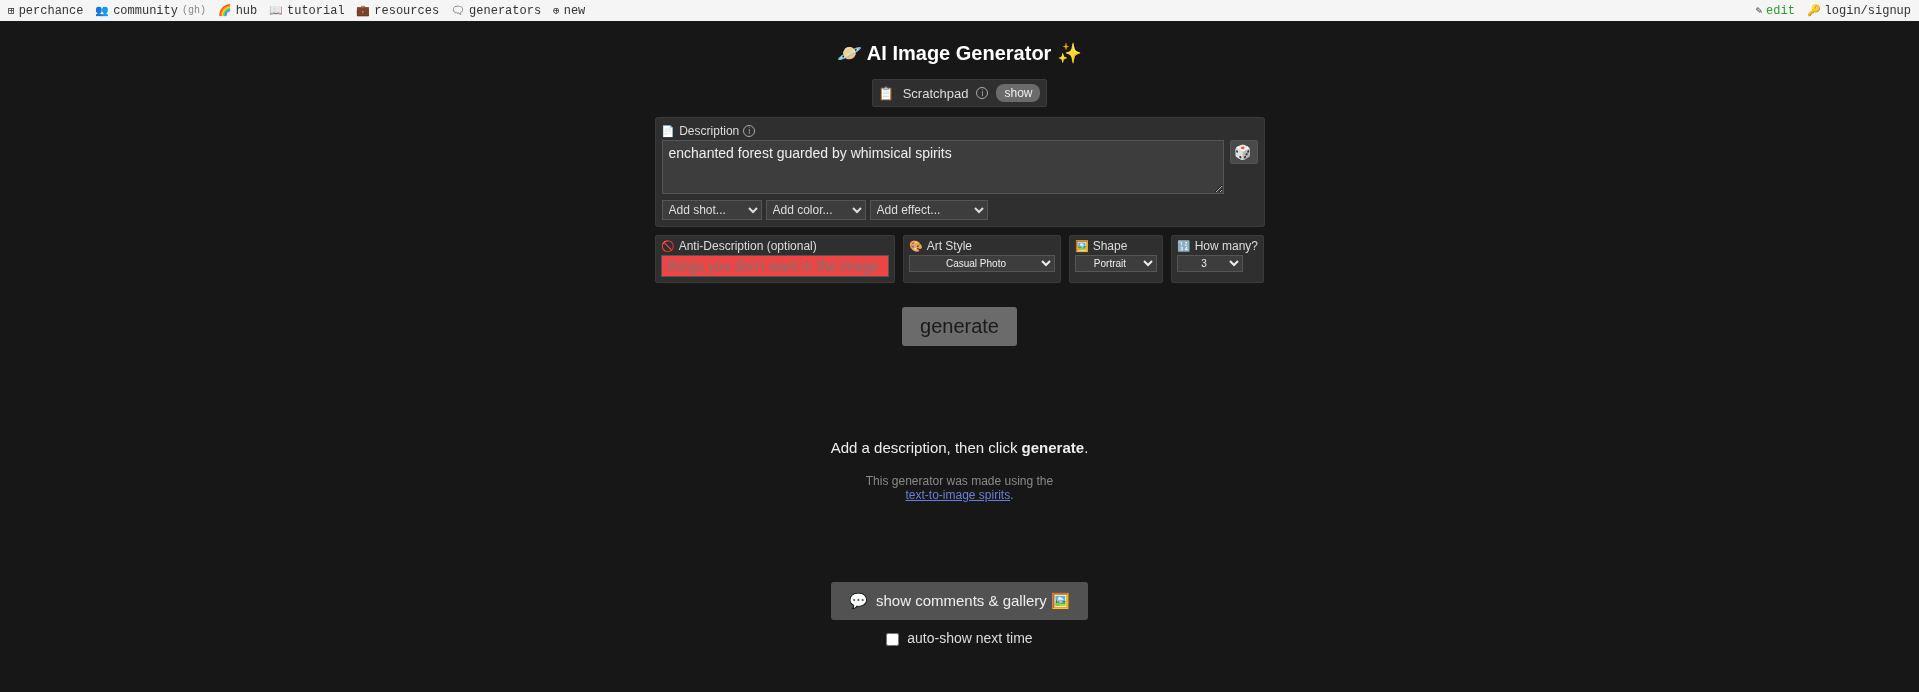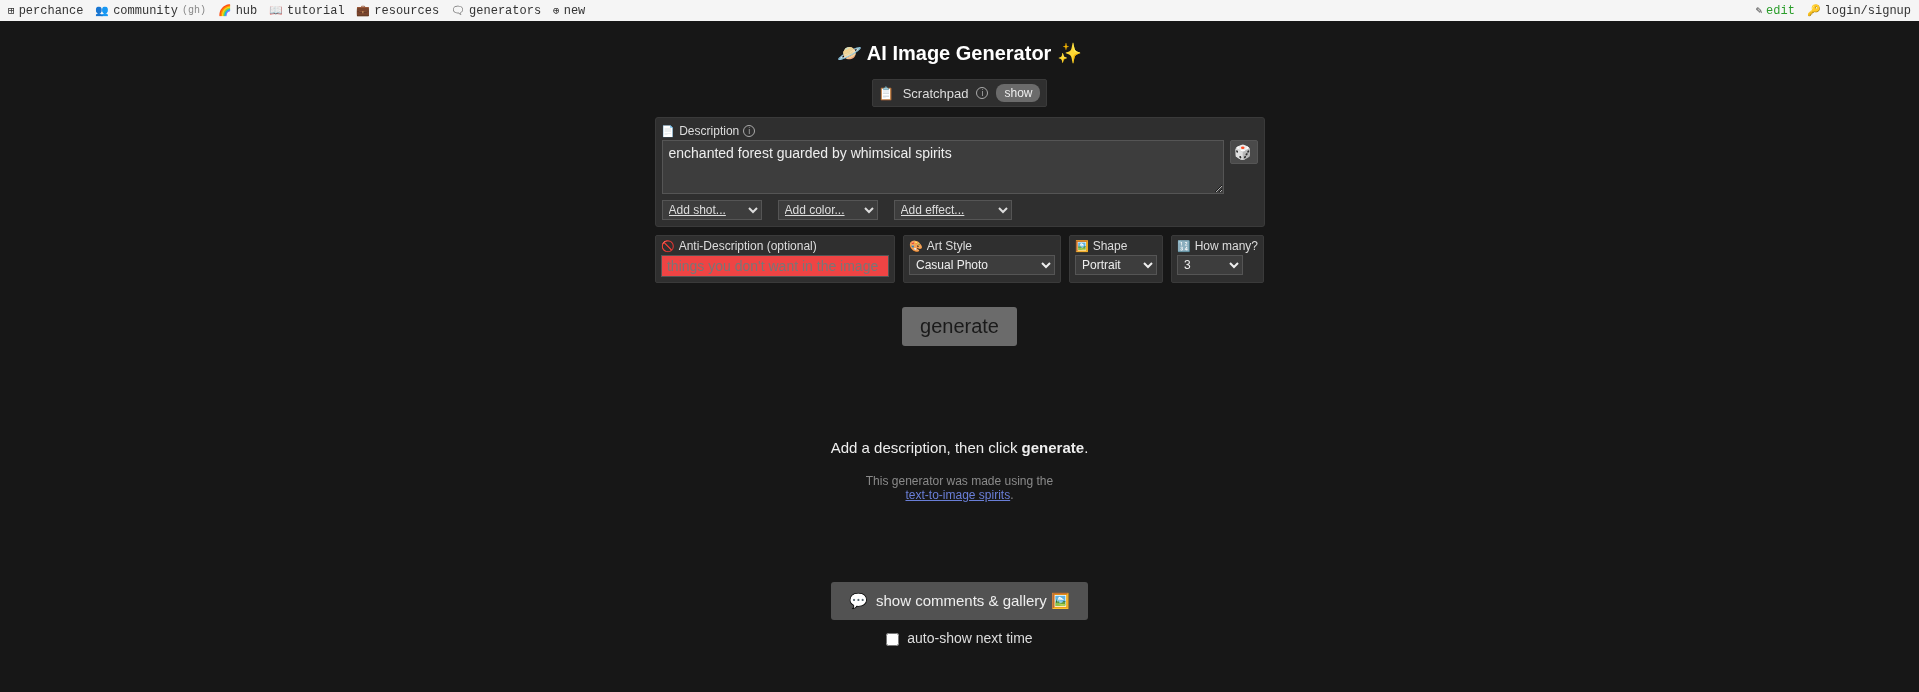--- a/index.html
+++ b/index.html
@@ -16,27 +16,27 @@
 .scratchpad-bar { display: inline-flex; align-items: center; gap: 8px; background: #2f2f2f; border: 1px solid #3a3a3a; padding: 4px 6px; border-radius: 2px; }
 .center { text-align: center; }
 .btn-small { background: #6b6b6b; color: #eee; border: none; padding: 2px 8px; border-radius: 8px; font-size: 12px; cursor: pointer; }
 .info-ico { display: inline-block; width: 12px; height: 12px; border: 1px solid #aaa; border-radius: 50%; font-size: 9px; line-height: 11px; text-align: center; color: #aaa; }
 .desc-block { width: 610px; margin: 10px auto 6px; background: #2f2f2f; border: 1px solid #3a3a3a; border-radius: 3px; padding: 6px; }
 .label-row { display: flex; align-items: center; gap: 4px; font-size: 12px; color: #ddd; margin-bottom: 2px; }
 .label-row .emo { font-size: 11px; }
 .desc-flex { display: flex; gap: 6px; }
 .desc-textarea { flex: 1; background: #3d3d3d; border: 1px solid #555; color: #eee; font-family: Arial, sans-serif; font-size: 14px; padding: 4px 6px; height: 54px; resize: both; }
 .dice-btn { width: 28px; background: #4a4a4a; border: 1px solid #555; border-radius: 2px; cursor: pointer; display: flex; align-items: center; justify-content: center; height: 24px; align-self: flex-start; font-size: 14px; }
-.select-row { display: flex; gap: 16px; margin-top: 6px; text-decoration: underline; }
+.select-row { display: flex; gap: 4px; margin-top: 6px; }
 .sel { background: #3d3d3d; border: 1px solid #555; color: #ddd; font-size: 12px; padding: 1px 2px; width: 100px; }
 .options-row { display: flex; justify-content: center; gap: 8px; margin-top: 8px; }
 .opt-block { background: #2f2f2f; border: 1px solid #3a3a3a; border-radius: 2px; padding: 3px 5px 5px; }
 .opt-block input[type=text] { background: #ef4444; border: 1px solid #555; color: #eee; padding: 2px 5px; font-size: 14px; width: 228px; }
 .opt-block input[type=text]::placeholder { color: #777; }
-.opt-block select { background: #3d3d3d; border: 1px solid #555; color: #eee; font-size: 12px; padding: 1px 2px; }
+.opt-block select { background: #3d3d3d; border: 1px solid #555; color: #eee; font-size: 10px; padding: 1px 2px; text-align: center; }
 .sel-art { width: 146px; }
 .sel-shape { width: 82px; }
 .sel-count { width: 66px; }
 .gen-btn { display: block; margin: 24px auto 0; background: #6b6b6b; color: #1a1a1a; border: none; border-radius: 3px; padding: 8px 18px; font-size: 20px; cursor: pointer; }
 .hint { text-align: center; color: #eee; font-size: 15px; margin-top: 93px; }
 .hint b { font-weight: bold; }
 .subhint { text-align: center; color: #8a8a8a; font-size: 12px; margin-top: 18px; }
 .subhint a { color: #6a7fd8; text-decoration: underline; }
 .comments-btn { display: inline-flex; align-items: center; gap: 8px; margin: 80px auto 0; background: #525252; color: #eee; border: none; border-radius: 3px; padding: 10px 18px; font-size: 15px; cursor: pointer; }
 .autoshow { text-align: center; margin-top: 10px; color: #ddd; font-size: 14px; }

